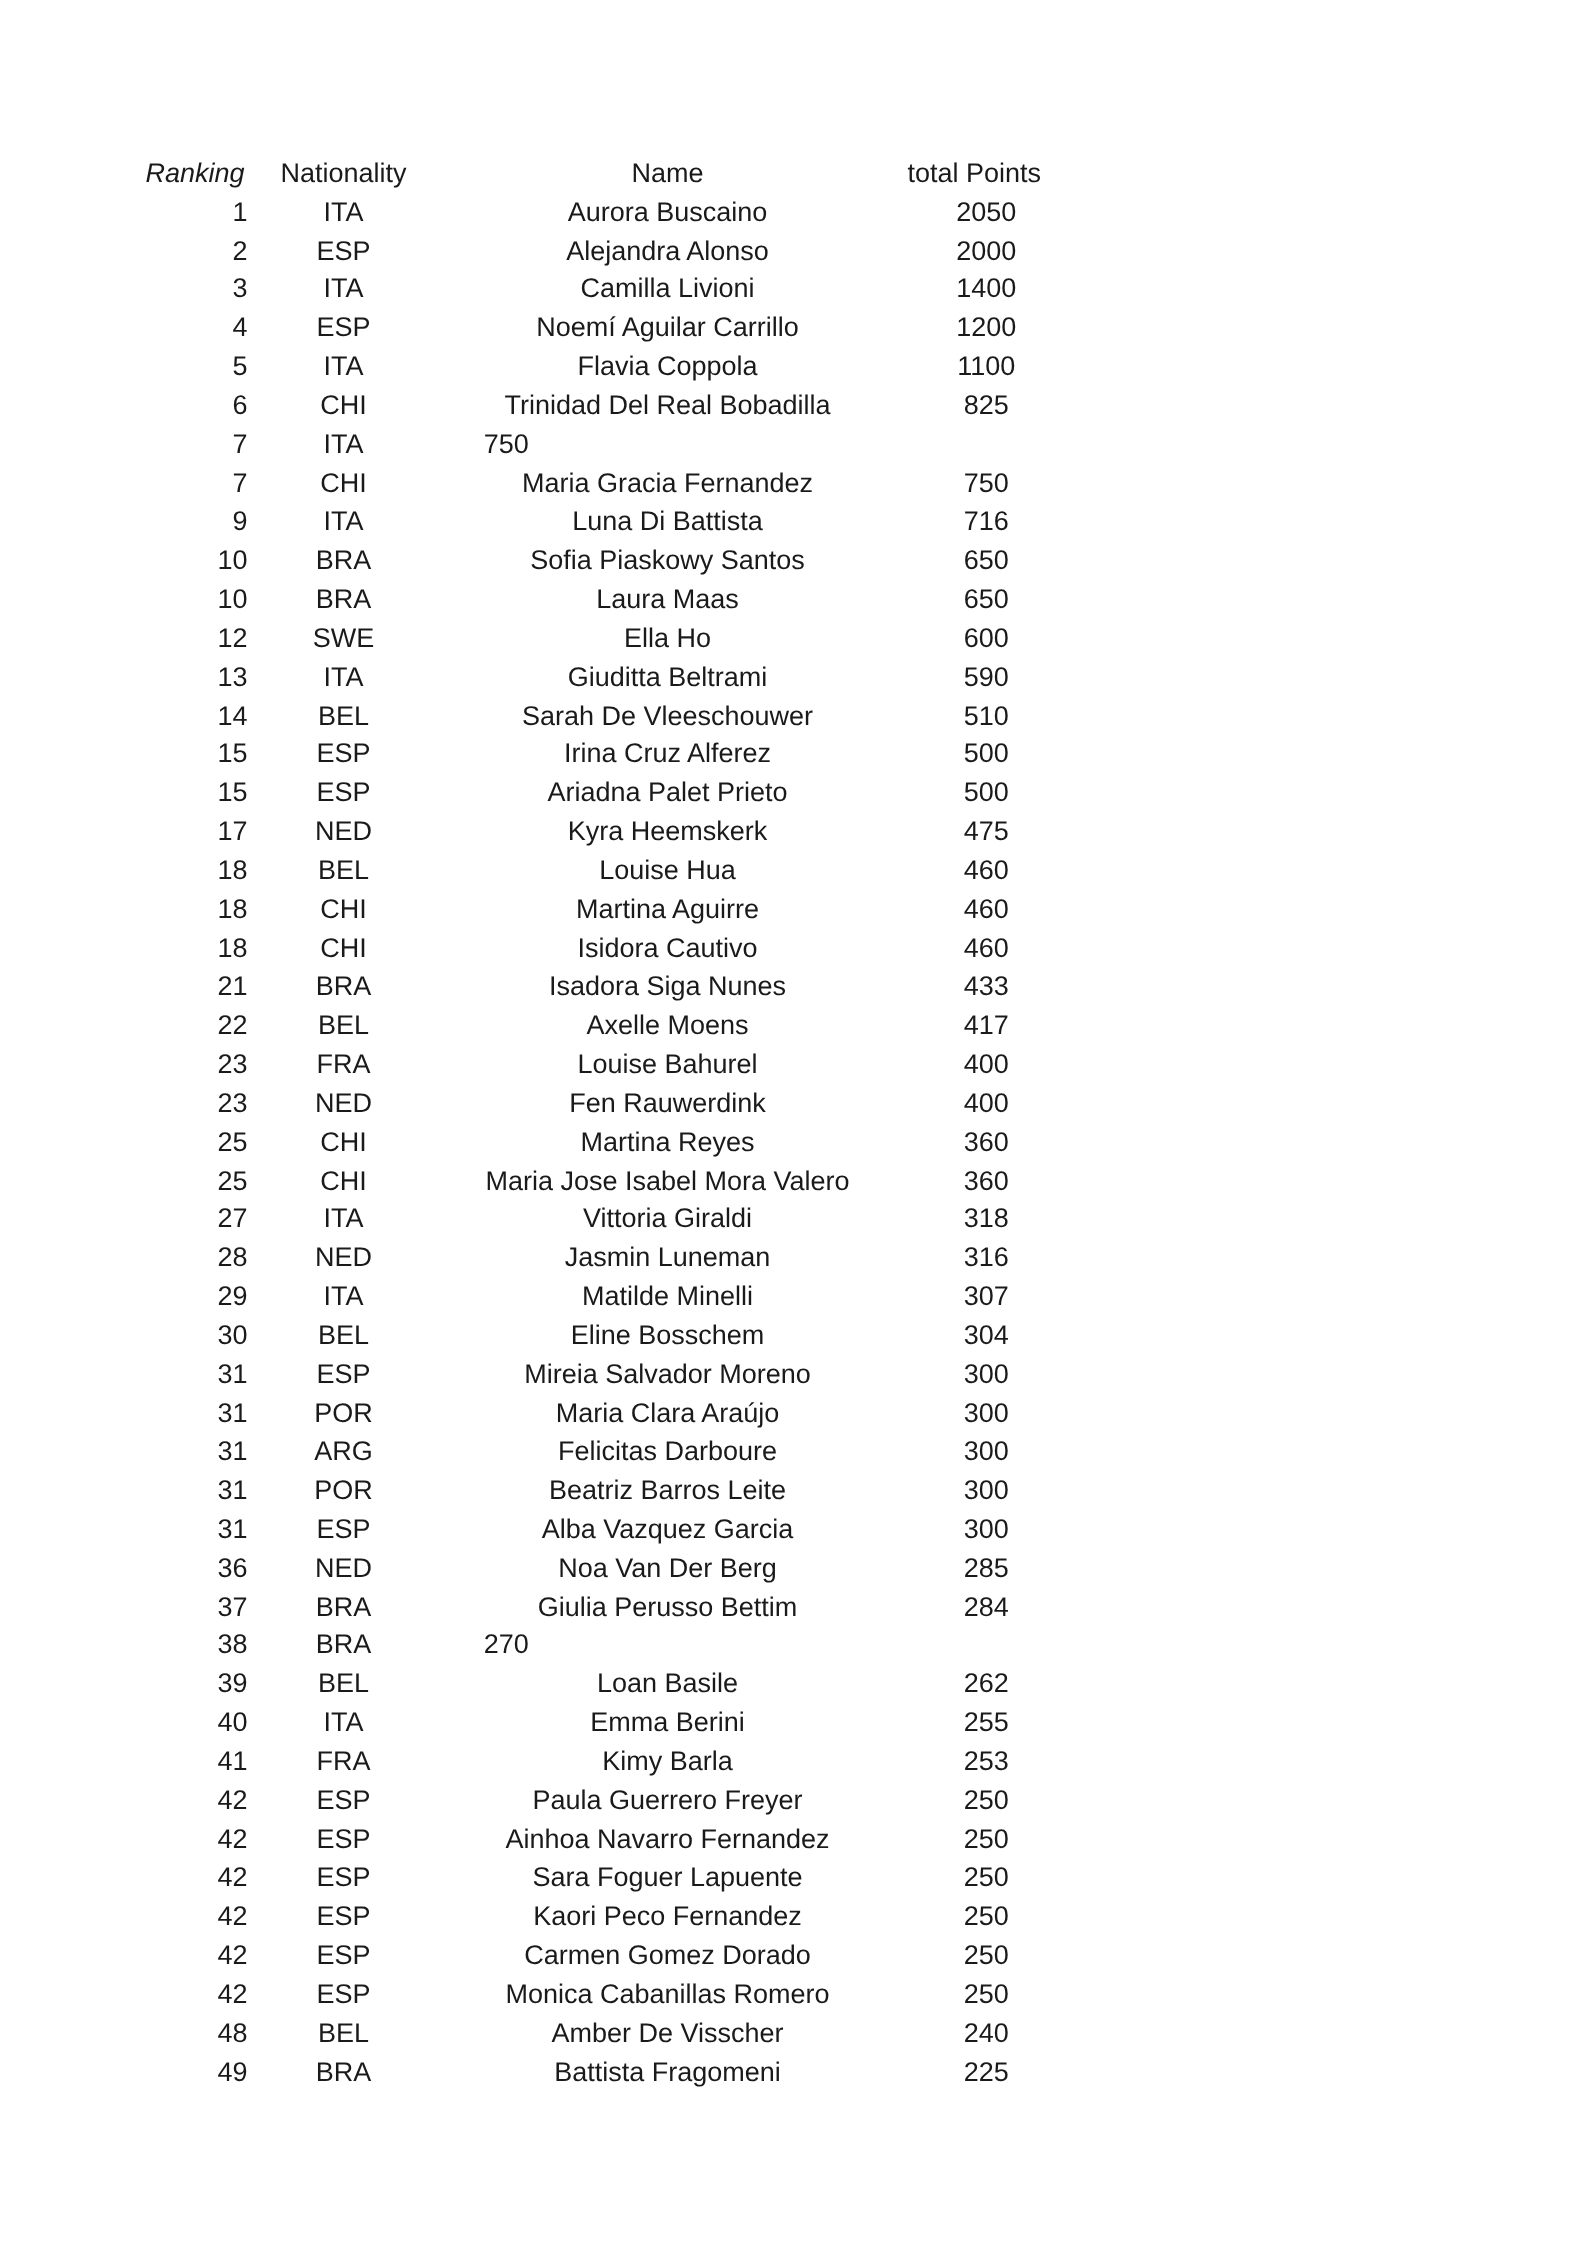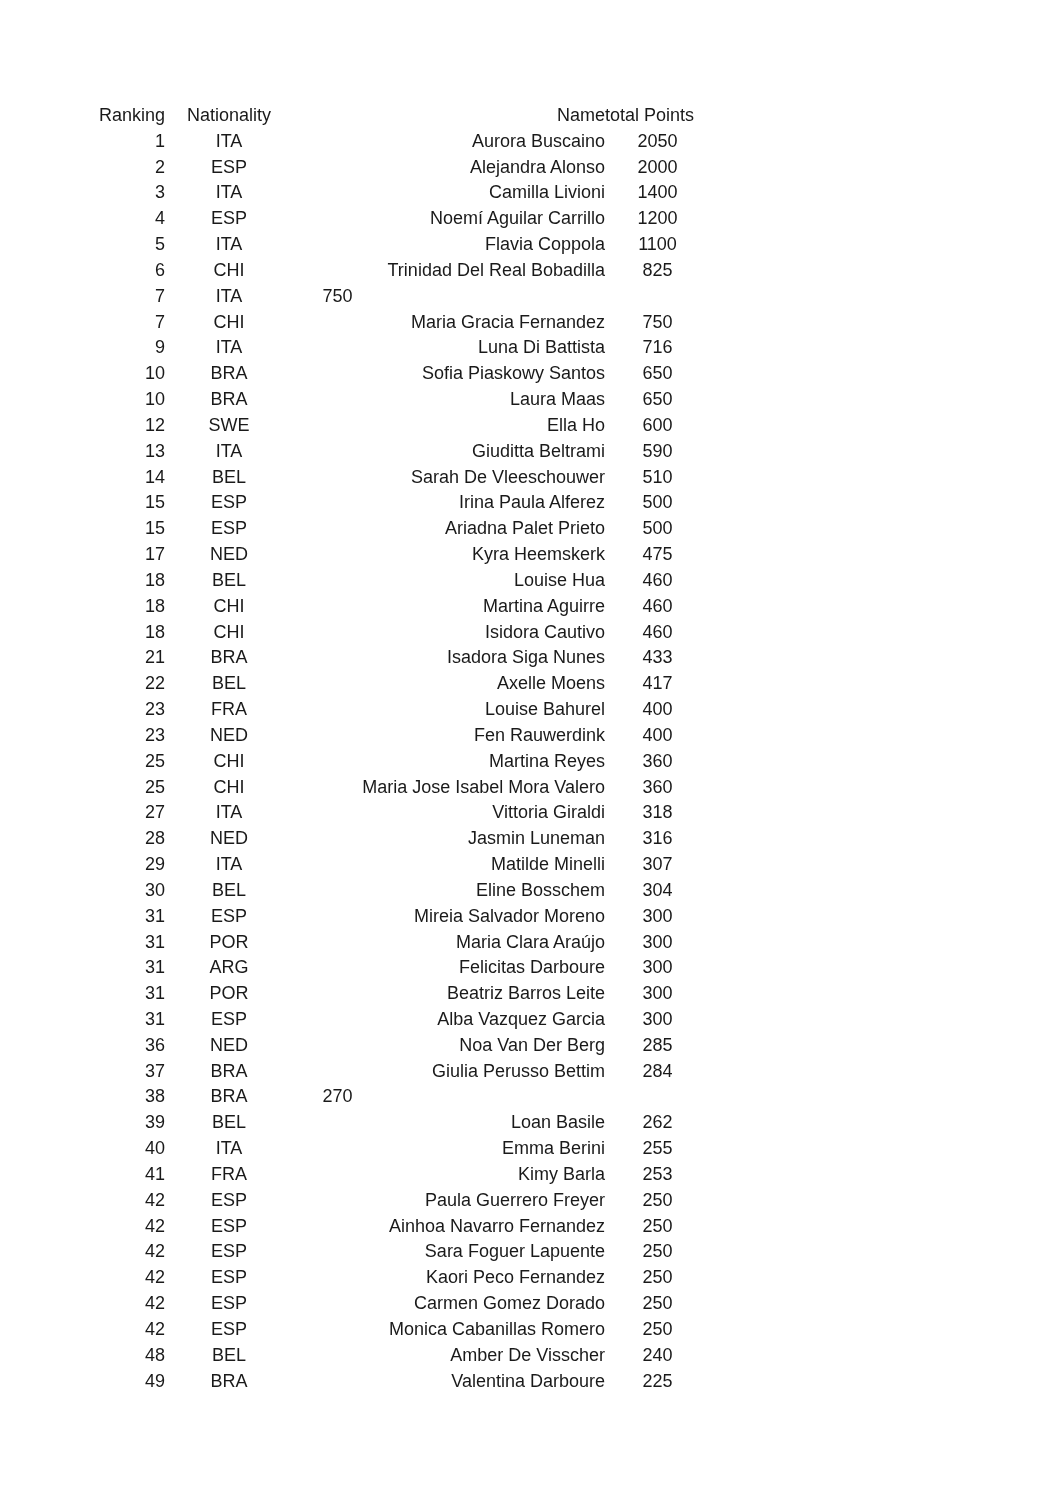--- a/index.html
+++ b/index.html
@@ -44,29 +44,30 @@
     width: 73px;
     text-align: right;
   }
   .cell.nat {
     width: 120px;
     padding-left: 8px;
     text-align: center;
   }
   .cell.name {
     width: 320px;
-    text-align: right;
+    text-align: center;
   }
   .cell.pts {
     width: 105px;
     text-align: center;
   }
   .header-row .cell.rank {
-    text-align: right;
+    text-align: center;
     padding-left: 3px;
+    font-style: italic;
   }
   .header-row .cell.pts {
     text-align: left;
   }
 </style>
 </head>
 <body>
 
 <div class="sheet">
   <div class="ranking-table">
@@ -156,21 +157,21 @@
         </div>
         <div class="row">
           <div class="cell rank">14</div>
           <div class="cell nat">BEL</div>
           <div class="cell name">Sarah De Vleeschouwer</div>
           <div class="cell pts">510</div>
         </div>
         <div class="row">
           <div class="cell rank">15</div>
           <div class="cell nat">ESP</div>
-          <div class="cell name">Irina Paula Alferez</div>
+          <div class="cell name">Irina Cruz Alferez</div>
           <div class="cell pts">500</div>
         </div>
         <div class="row">
           <div class="cell rank">15</div>
           <div class="cell nat">ESP</div>
           <div class="cell name">Ariadna Palet Prieto</div>
           <div class="cell pts">500</div>
         </div>
         <div class="row">
           <div class="cell rank">17</div>
@@ -359,18 +360,18 @@
         </div>
         <div class="row">
           <div class="cell rank">48</div>
           <div class="cell nat">BEL</div>
           <div class="cell name">Amber De Visscher</div>
           <div class="cell pts">240</div>
         </div>
         <div class="row">
           <div class="cell rank">49</div>
           <div class="cell nat">BRA</div>
-          <div class="cell name">Valentina Darboure</div>
+          <div class="cell name">Battista Fragomeni</div>
           <div class="cell pts">225</div>
         </div>
       </div>
   </div>
 </div>
 
 </body></html>

